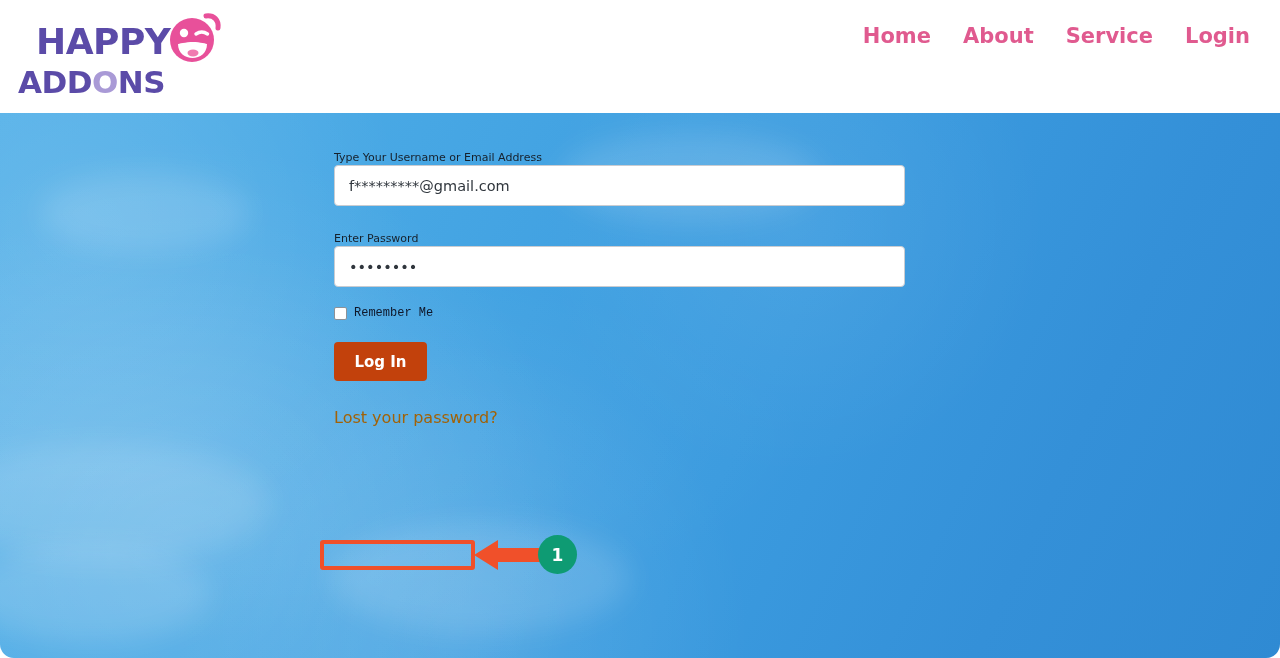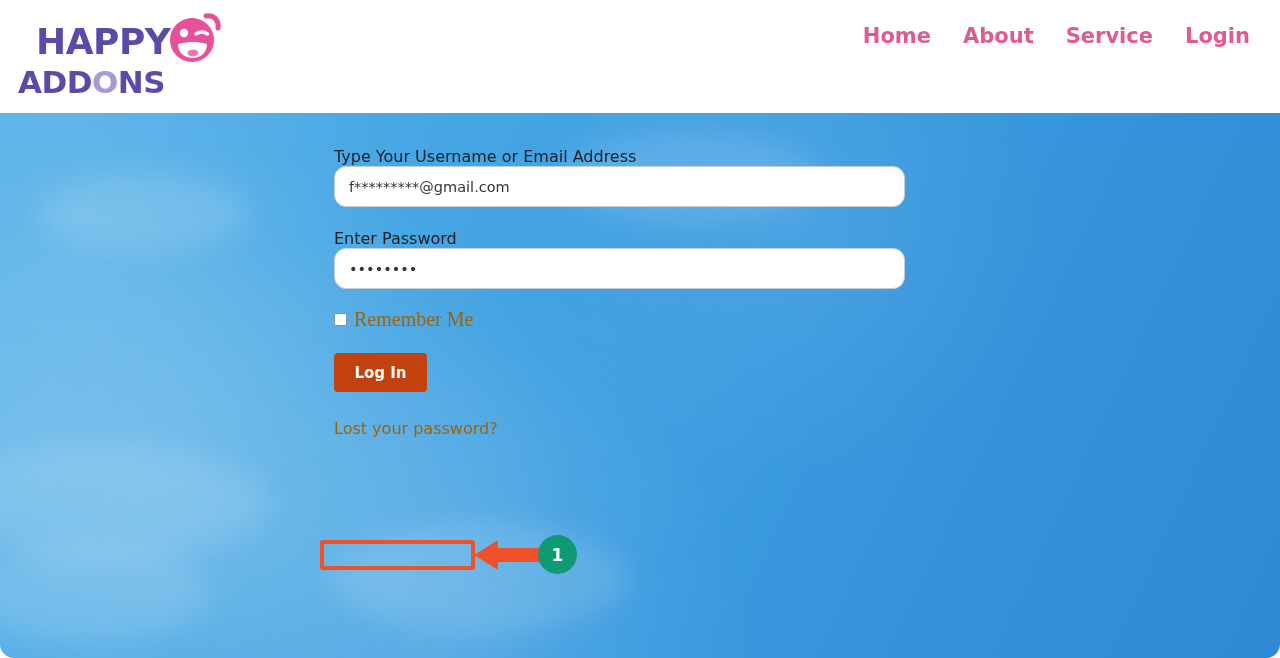--- a/index.html
+++ b/index.html
@@ -118,33 +118,33 @@
 
   
   .login-form {
     position: absolute;
     left: 334px;
     top: 147px;
     width: 572px;
   }
   .field-label {
     font-family: "DejaVu Sans", sans-serif;
-    font-size: 16px;
+    font-size: 11px;
     color: #16202b;
     line-height: 1.2;
     margin: 4px 0 9px 0;
   }
   .text-input {
     display: block;
     box-sizing: border-box;
     width: 571px;
     height: 41px;
     background: #ffffff;
     border: 1px solid #c9ccd1;
-    border-radius: 12px;
+    border-radius: 4px;
     padding: 0 14px;
     font-family: "DejaVu Sans", sans-serif;
     font-size: 14.5px;
     color: #30363d;
     outline: none;
   }
   .text-input::placeholder { color: #9aa0a6; }
   .field-gap { height: 22px; }
 
   .remember-row {
@@ -157,23 +157,23 @@
     width: 13px;
     height: 13px;
     box-sizing: border-box;
     background: #ffffff;
     border: 1px solid #8d9298;
     border-radius: 2px;
     cursor: pointer;
     flex: none;
   }
   .remember-label {
-    font-family: Liberation Serif, serif;
-    font-size: 20px;
-    color: #a16207;
+    font-family: Liberation Mono, monospace;
+    font-size: 12px;
+    color: #0f172a;
     cursor: pointer;
   }
 
   .login-button {
     display: block;
     margin-top: 22px;
     width: 93px;
     height: 39px;
     background: #c2410c;
     border: none;

